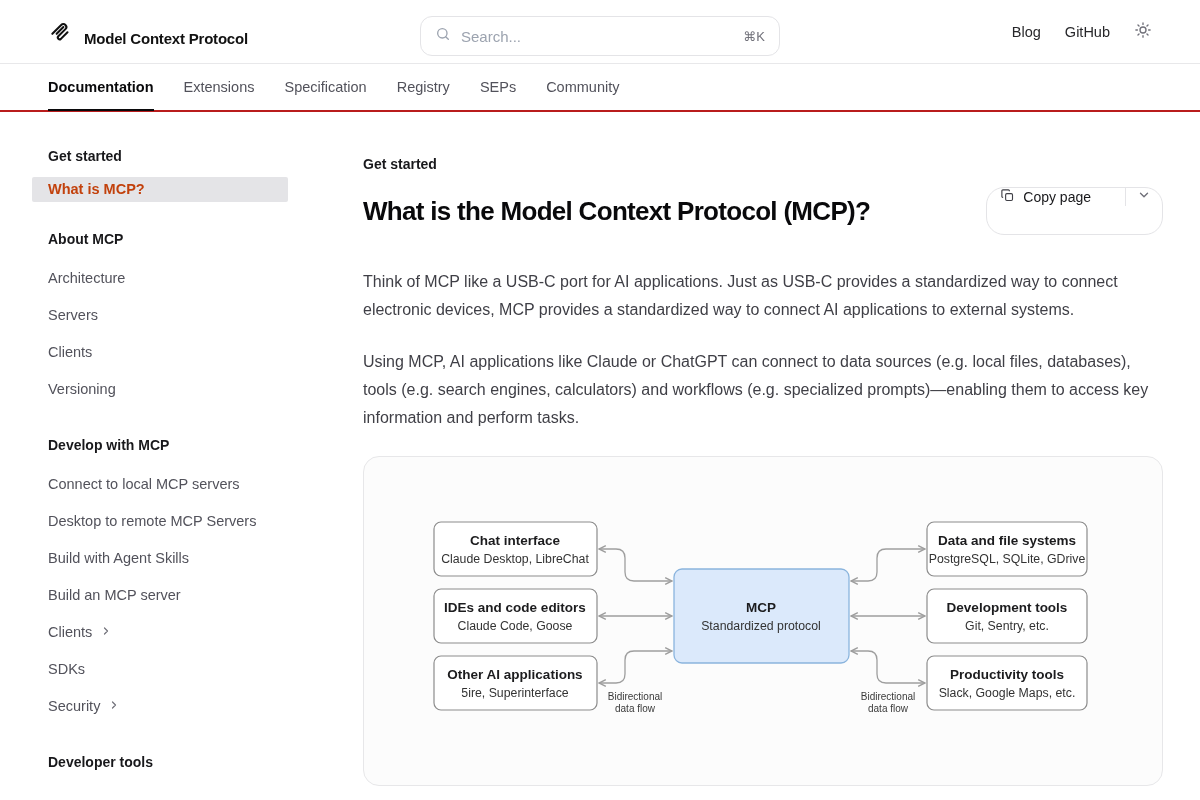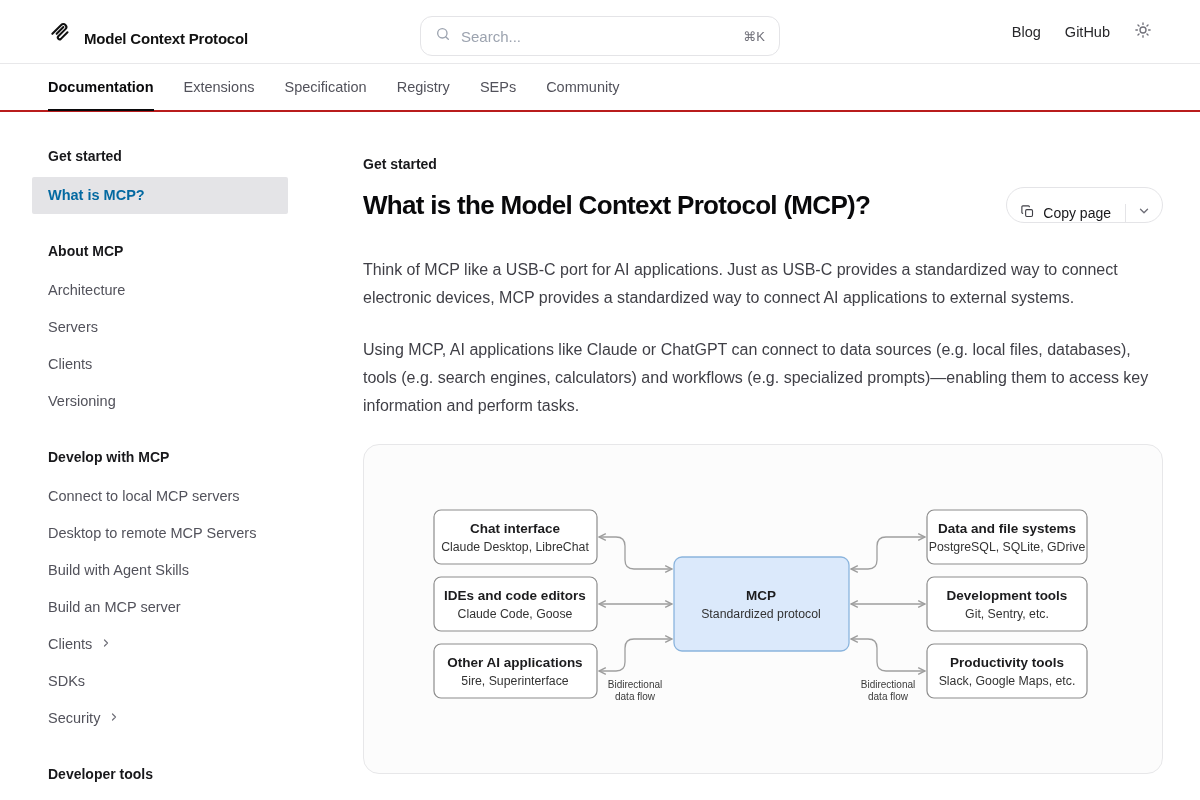--- a/index.html
+++ b/index.html
@@ -33,29 +33,29 @@
 
   
   .layout { display:flex; }
   .sidebar { width:363px; flex-shrink:0; padding:34px 27px 0 48px; }
   .side-section { margin-bottom:27px; }
   .side-heading { font-size:14px; font-weight:700; color:#18181b; line-height:20px;
     margin-bottom:11px; }
   .side-item { display:flex; align-items:center; gap:8px; font-size:14.5px;
     color:#52525b; line-height:23px; padding:7px 0; cursor:pointer; }
   .side-item.active { background:#e4e4e7; border-radius:2px; margin-left:-16px;
-    padding:7px 16px; width:256px; color:#0369a1; font-weight:600; }
+    padding:1px 16px; width:256px; color:#c2410c; font-weight:600; }
 
   
   .main { width:800px; padding-top:44px; }
   .eyebrow { font-size:14px; font-weight:700; color:#18181b; margin-bottom:15px; }
   .title-row { display:flex; align-items:center; justify-content:space-between; }
   .page-title { font-size:26px; font-weight:700; letter-spacing:-0.7px; color:#09090b; }
-  .copy-btn { display:flex; align-items:flex-end; height:36px; border:1px solid #e4e4e7;
-    border-radius:18px; overflow:hidden; background:#fff; flex-shrink:0; }
+  .copy-btn { display:flex; align-items:flex-start; height:48px; border:1px solid #e4e4e7;
+    border-radius:18px; overflow:hidden; background:#fff; flex-shrink:0;gap:20px; }
   .copy-main { display:flex; align-items:center; gap:8px; padding:0 14px 0 13px;
     font-size:14px; font-weight:500; color:#18181b; cursor:pointer; }
   .copy-caret { display:flex; align-items:center; padding:0 11px;
     border-left:1px solid #e4e4e7; cursor:pointer; }
   .prose { margin-top:33px; }
   .prose p { font-size:16px; line-height:28px; color:#3f3f46; margin-bottom:24px;
     max-width:788px; }
 
   
   .diagram-card { margin-top:2px; width:800px; height:330px; border:1px solid #e7e7e9;

